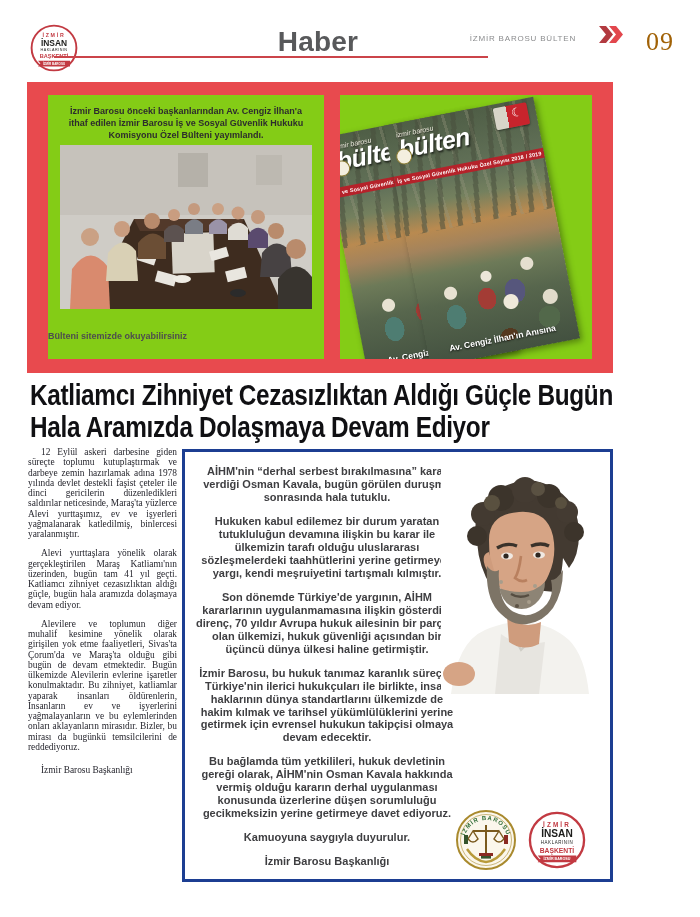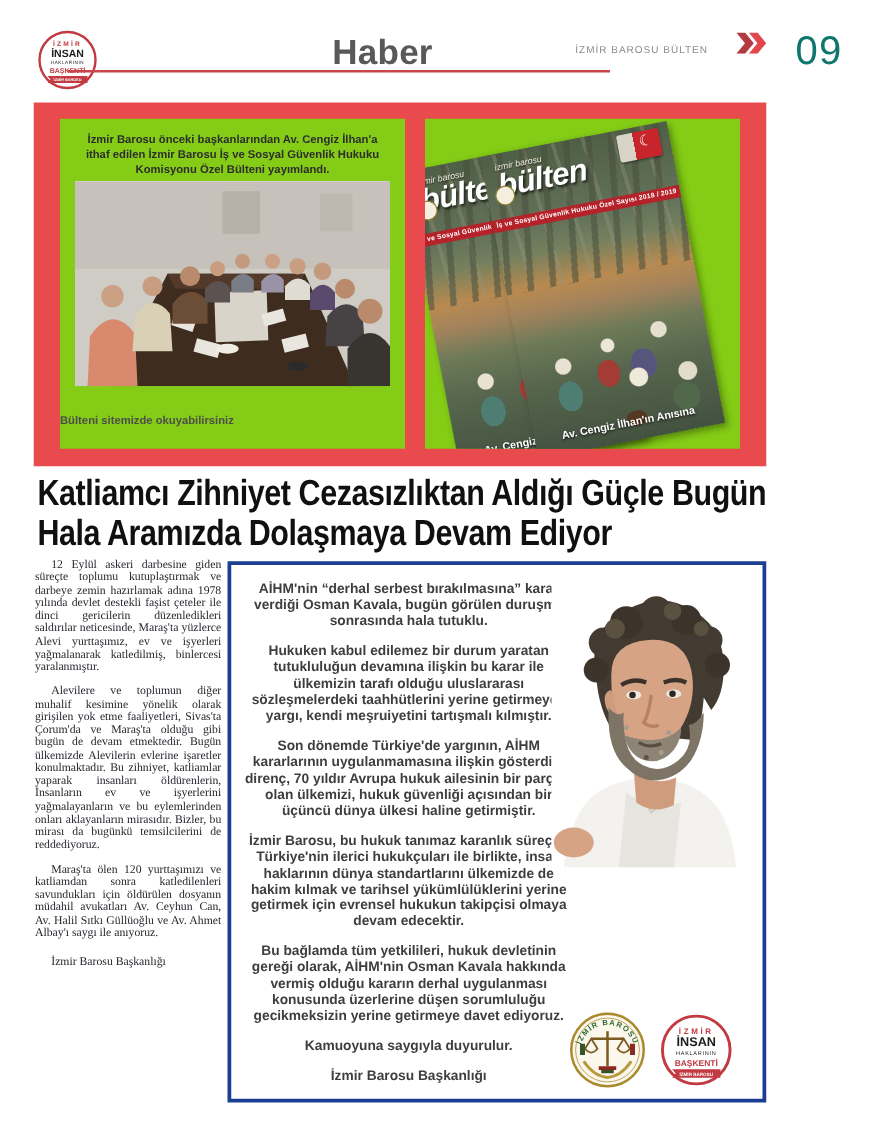--- a/index.html
+++ b/index.html
@@ -3,27 +3,27 @@
 <meta charset="utf-8">
 <style>
   html,body{margin:0;padding:0;background:#9a9a9a;}
   .page{position:relative;width:700px;height:917px;background:#ffffff;overflow:hidden;
         font-family:"Liberation Sans",sans-serif;margin:0 auto;}
 
   
   .hdr{position:absolute;left:0;top:0;width:700px;height:70px;}
   .hdr-logo{position:absolute;left:30px;top:24px;width:48px;height:48px;}
   .hdr-title{position:absolute;left:0;top:26px;width:612px;text-align:center;
-             font-size:28px;font-weight:bold;color:#58595b;letter-spacing:0.2px;}
+             font-size:28px;font-weight:bold;color:#58595b;letter-spacing:0.2px;padding-left:12px;}
   .hdr-line{position:absolute;left:54px;top:56px;width:434px;height:2px;background:#cb444a;}
   .hdr-right{position:absolute;right:26px;top:26px;display:flex;align-items:flex-end;gap:22px;}
   .hdr-masthead{font-size:8px;color:#8a8b8d;letter-spacing:0.8px;padding-bottom:9px;}
   .hdr-chev{padding-bottom:5px;}
-  .hdr-num{font-size:32px;font-weight:100;color:#0f766e;line-height:0.82;letter-spacing:1px;
-           font-family:Liberation Sans, sans-serif;}
+  .hdr-num{font-size:26px;font-weight:100;color:#a16207;line-height:0.82;letter-spacing:1px;
+           font-family:Liberation Serif, serif;}
 
   
   .banner{position:absolute;left:27px;top:82px;width:586px;height:291px;background:#e84a4e;}
   .card{position:absolute;background:#84cc16;}
   .card-left{left:21px;top:13px;width:276px;height:264px;}
   .card-top-caption{margin:10px 12px 4px;font-size:9px;line-height:1.35;font-weight:bold;
                     color:#2d2d2d;text-align:center;}
   .meeting-photo{position:relative;margin:2px auto 0;width:252px;height:164px;
                  box-shadow:inset 0 0 16px 10px #ffffff;}
   .meeting-photo svg{display:block;width:100%;height:100%;}
@@ -201,22 +201,22 @@
     </div>
   </section>
 
   <h2 class="headline" style="margin:0;">
     <span>Katliamcı Zihniyet Cezasızlıktan Aldığı Güçle Bugün</span>
     <span>Hala Aramızda Dolaşmaya Devam Ediyor</span>
   </h2>
 
   <article class="article">
     <p>12 Eylül askeri darbesine giden süreçte toplumu kutuplaştırmak ve darbeye zemin hazırlamak adına 1978 yılında devlet destekli faşist çeteler ile dinci gericilerin düzenledikleri saldırılar neticesinde, Maraş'ta yüzlerce Alevi yurttaşımız, ev ve işyerleri yağmalanarak katledilmiş, binlercesi yaralanmıştır.</p>
+    <p>Alevi yurttaşlara yönelik olarak gerçekleştirilen Maraş Katliamı'nın üzerinden, bugün tam 41 yıl geçti. Katliamcı zihniyet cezasızlıktan aldığı güçle, bugün hala aramızda dolaşmaya devam ediyor.</p>
     <p>Alevilere ve toplumun diğer muhalif kesimine yönelik olarak girişilen yok etme faaliyetleri, Sivas'ta Çorum'da ve Maraş'ta olduğu gibi bugün de devam etmektedir. Bugün ülkemizde Alevilerin evlerine işaretler konulmaktadır. Bu zihniyet, katliamlar yaparak insanları öldürenlerin, İnsanların ev ve işyerlerini yağmalayanların ve bu eylemlerinden onları aklayanların mirasıdır. Bizler, bu mirası da bugünkü temsilcilerini de reddediyoruz.</p>
-    <p>Maraş'ta ölen 120 yurttaşımızı ve katliamdan sonra katledilenleri savundukları için öldürülen dosyanın müdahil avukatları Av. Ceyhun Can, Av. Halil Sıtkı Güllüoğlu ve Av. Ahmet Albay'ı saygı ile anıyoruz.</p>
     <p class="sig">İzmir Barosu Başkanlığı</p>
   </article>
 
   <section class="stmt-box">
     <div class="stmt-col">
       <p>AİHM'nin “derhal serbest bırakılmasına” karar verdiği Osman Kavala, bugün görülen duruşma sonrasında hala tutuklu.</p>
       <p>Hukuken kabul edilemez bir durum yaratan tutukluluğun devamına ilişkin bu karar ile ülkemizin tarafı olduğu uluslararası sözleşmelerdeki taahhütlerini yerine getirmeyen yargı, kendi meşruiyetini tartışmalı kılmıştır.</p>
       <p>Son dönemde Türkiye'de yargının, AİHM kararlarının uygulanmamasına ilişkin gösterdiği direnç, 70 yıldır Avrupa hukuk ailesinin bir parçası olan ülkemizi, hukuk güvenliği açısından bir üçüncü dünya ülkesi haline getirmiştir.</p>
       <p>İzmir Barosu, bu hukuk tanımaz karanlık süreçte, Türkiye'nin ilerici hukukçuları ile birlikte, insan haklarının dünya standartlarını ülkemizde de hakim kılmak ve tarihsel yükümlülüklerini yerine getirmek için evrensel hukukun takipçisi olmaya devam edecektir.</p>
       <p>Bu bağlamda tüm yetkilileri, hukuk devletinin gereği olarak, AİHM'nin Osman Kavala hakkında vermiş olduğu kararın derhal uygulanması konusunda üzerlerine düşen sorumluluğu gecikmeksizin yerine getirmeye davet ediyoruz.</p>

